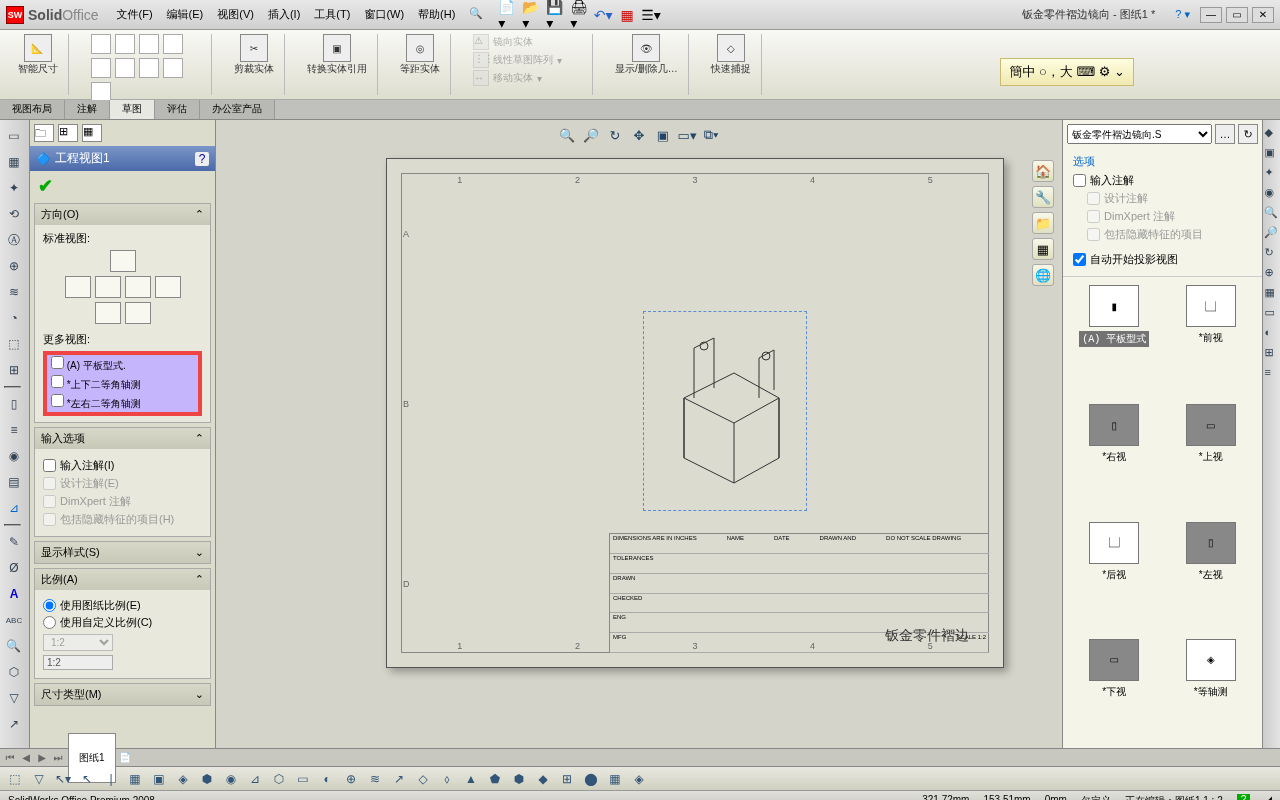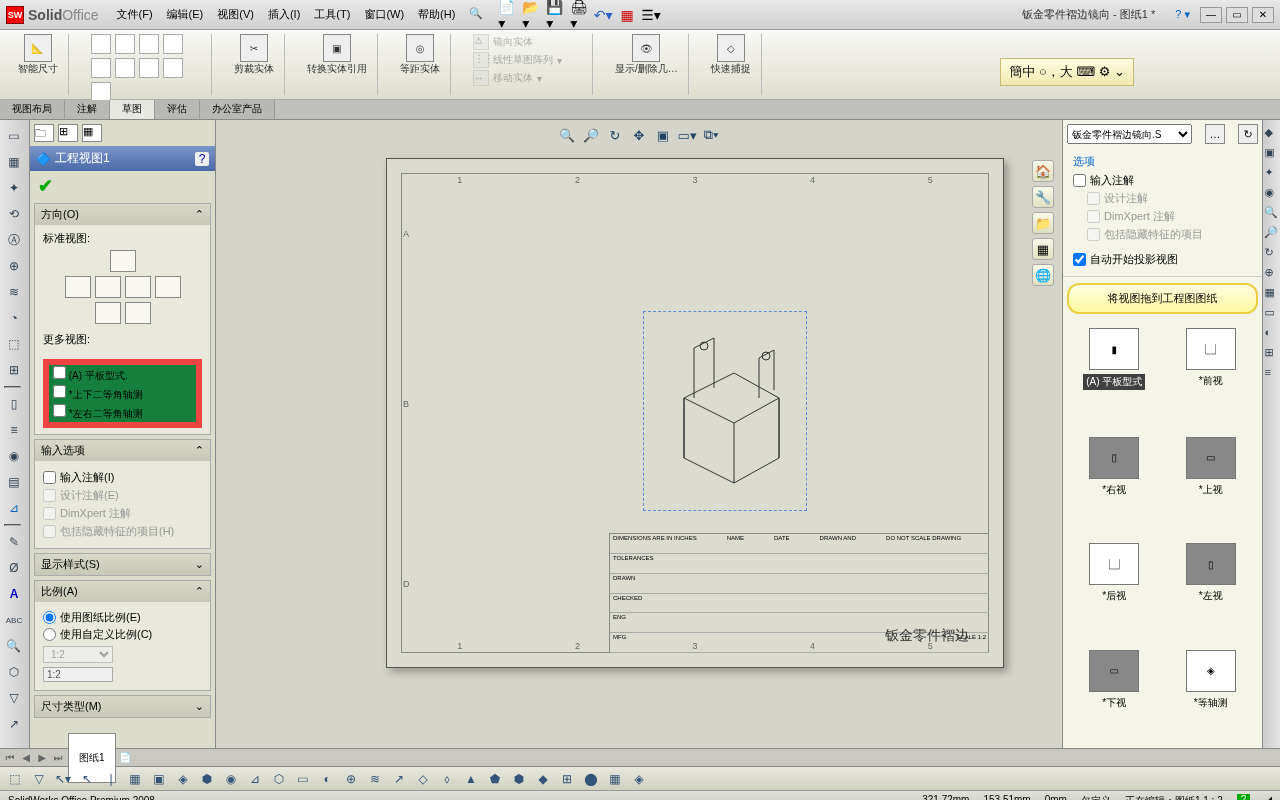--- a/index.html
+++ b/index.html
@@ -42,21 +42,21 @@
 .prop-header { background:linear-gradient(#7a95c8,#4a6aa8); color:#fff; padding:4px 6px; font-size:12px; display:flex;align-items:center;gap:4px;}
 .prop-header .q{margin-left:auto;width:14px;height:14px;background:#eee;color:#00a;border-radius:2px;display:flex;align-items:center;justify-content:center;}
 .prop-ok { padding:4px 8px;}
 .prop-ok .check{color:#0a0;font-size:18px;font-weight:bold;}
 .prop-section { margin:2px 4px; background:#e8e8dc; border:1px solid #aaa;}
 .prop-section-h { background:linear-gradient(#d8d8c8,#c8c8b8); padding:3px 6px; font-size:11px; display:flex;align-items:center;}
 .prop-section-h .chev{margin-left:auto;}
 .prop-section-body { padding:6px 8px; font-size:11px;}
 .view-grid { display:flex; justify-content:center; gap:4px; margin:4px 0;}
 .view-grid span{width:26px;height:22px;border:1px solid #888;background:#f8f8f0;display:inline-block;}
-.view-list { border:6px solid #ef4444; background:#15803d; font-size:10px; margin-top:12px;}
+.view-list { border:4px solid #ef4444; background:#c4b5fd; font-size:10px; margin-top:4px;}
 .view-list div{padding:1px 4px;}
 .check-row{display:flex;align-items:center;gap:4px;margin:3px 0;}
 .check-row input{margin:0;}
 .check-row.dis{color:#999;}
 .radio-row{display:flex;align-items:center;gap:4px;margin:2px 0;}
 .scale-input{width:70px;background:#eee;border:1px solid #aaa;padding:1px 3px;margin:2px 0;font-size:10px;}
 
 .canvas-area { flex:1; position:relative; background:#d5d4ca;}
 .canvas-toolbar { position:absolute; top:6px; left:50%; transform:translateX(-50%); display:flex; gap:6px; z-index:10;}
 .canvas-toolbar span{width:18px;height:18px;display:flex;align-items:center;justify-content:center;font-size:13px;color:#246;}
@@ -72,31 +72,31 @@
 .titleblock-rows{display:grid;grid-template-rows:repeat(6,1fr);height:100%;}
 .titleblock-rows div{border-bottom:1px solid #aaa;padding:1px 3px;display:flex;gap:30px;}
 .titleblock-name{position:absolute;right:20px;bottom:8px;font-size:14px;color:#333;}
 
 .right-rail { width:18px; background:linear-gradient(to left,#e4e4e4,#ccc); border-left:1px solid #888;display:flex;flex-direction:column;gap:6px;padding:6px 2px;align-items:center;}
 .right-rail span{width:14px;height:14px;font-size:11px;color:#345;}
 
 .palette-panel { width:200px; background:#f4f4e8; border-left:1px solid #888; display:flex; flex-direction:column;}
 .palette-title { background:linear-gradient(#d8d8c8,#c0c0b0); text-align:center; padding:3px; font-size:11px; border-bottom:1px solid #999;position:relative;}
 .palette-title .pin{position:absolute;right:4px;top:2px;}
-.palette-doc { display:flex; padding:4px; gap:13px;}
+.palette-doc { display:flex; padding:4px; gap:3px;}
 .palette-doc select{flex:1;font-size:10px;}
 .palette-doc .btn{width:20px;height:20px;border:1px solid #888;background:#eee;display:flex;align-items:center;justify-content:center;}
 .palette-opts { padding:6px 10px; font-size:11px; border-bottom:1px solid #ccc;}
 .palette-opts .lbl{color:#06c;margin-bottom:4px;}
 .palette-hint { margin:6px 4px; background:linear-gradient(#fffde0,#fff8a0); border:2px solid #e8d040; border-radius:12px; padding:6px; text-align:center; font-size:11px;}
 .palette-views { flex:1; overflow-y:auto; padding:8px; display:grid; grid-template-columns:1fr 1fr; gap:16px 10px; justify-items:center;}
 .pv-item { display:flex; flex-direction:column; align-items:center; gap:4px; font-size:10px;}
 .pv-thumb { width:50px; height:42px; border:1px solid #777; background:#fff; display:flex;align-items:center;justify-content:center;}
 .pv-thumb.gray{background:#888;}
-.pv-item.sel .pv-label{background:#404040;color:#fff;padding:1px 3px;}
+.pv-item.sel .pv-label{background:#737373;color:#fff;padding:1px 3px;font-family:Liberation Mono, monospace;}
 
 .sheet-tabs { height:18px; background:#c8c8c0; display:flex; align-items:center; font-size:10px; padding:0 4px; gap:4px; border-top:1px solid #888;}
 .sheet-tabs .nav{width:12px;text-align:center;color:#666;}
 .sheet-tabs .tab{background:#fff;padding:17px 10px;border:1px solid #888;}
 
 .bottom-toolbar { height:24px; background:linear-gradient(#e8e8e0,#d0d0c0); border-top:1px solid #888; display:flex; align-items:center; padding:0 6px; gap:6px;}
 .bottom-toolbar span{width:18px;height:18px;display:flex;align-items:center;justify-content:center;font-size:12px;color:#357;}
 
 .statusbar { height:20px; background:linear-gradient(#e0e0da,#c8c8c0); display:flex; align-items:center; padding:0 8px; font-size:10px; gap:14px; border-top:1px solid #999;}
 .statusbar .right{margin-left:auto;display:flex;gap:14px;}
@@ -441,21 +441,20 @@
         </div>
       <div class="check-row dis" style="margin-left:14px">
           <input type="checkbox" disabled="" style="">
           <span>包括隐藏特征的项目</span>
         </div>
       <div class="check-row" style="margin-top:10px">
           <input type="checkbox" checked="" style="">
           <span>自动开始投影视图</span>
         </div>
     </div>
-    <div class="palette-hint">将视图拖到工程图图纸</div>
     <div class="palette-views">
       <div class="pv-item sel">
           <div class="pv-thumb">▮</div>
           <span class="pv-label">(A) 平板型式</span>
         </div>
       <div class="pv-item">
           <div class="pv-thumb">⎿⏌</div>
           <span>*前视</span>
         </div>
       <div class="pv-item">

